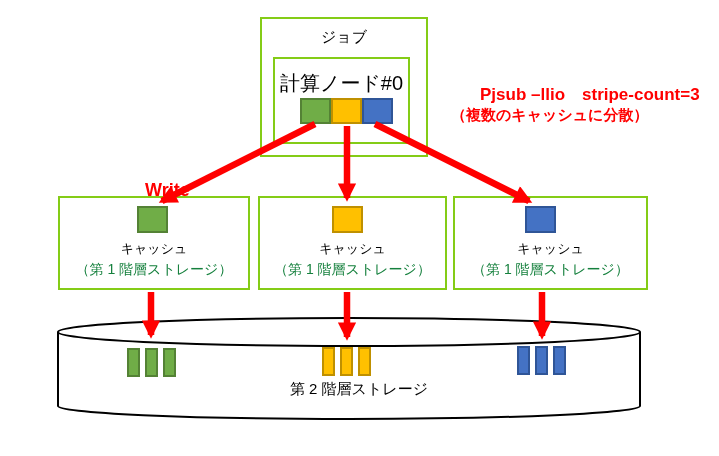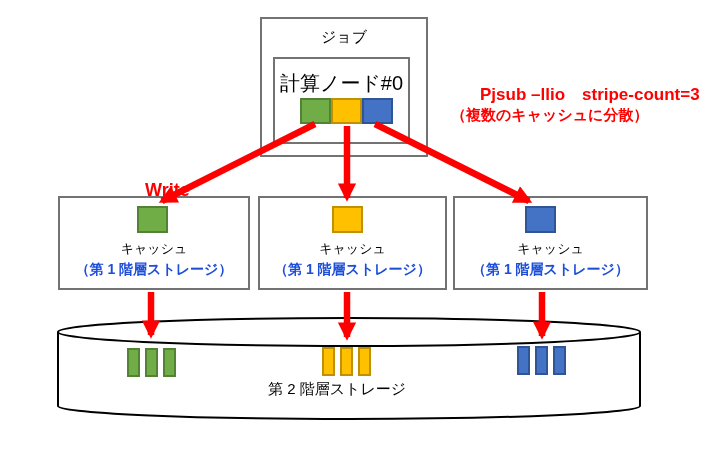--- a/index.html
+++ b/index.html
@@ -17,21 +17,21 @@
   .layer {
     position: absolute;
     left: 0; top: 0;
     width: 719px; height: 456px;
   }
   .layer.cyl    { z-index: 1; }
   .layer.arrows { z-index: 10; pointer-events: none; }
 
   .box {
     position: absolute;
-    border: 2px solid #737373;
+    border: 2px solid #84cc16;
     background: transparent;
     z-index: 2;
   }
 
   
   .job-box   { left: 260px; top: 17px;  width: 168px; height: 140px; background:#fff; }
   .job-title { margin-top: 9px; text-align: center; font-size: 15px; color:#000; }
   .node-box  { left: 273px; top: 57px;  width: 137px; height: 87px; }
   .node-title{ margin-top: 11px; text-align: center; font-size: 20px; color:#000; }
 
@@ -50,31 +50,31 @@
   .cache-sq.green  { left: 137px; }
   .cache-sq.yellow { left: 332px; }
   .cache-sq.blue   { left: 525px; }
 
   
   .cache-box { top: 196px; height: 94px; background:#fff; }
   .cache-box.c1 { left: 58px;  width: 192px; }
   .cache-box.c2 { left: 258px; width: 189px; }
   .cache-box.c3 { left: 453px; width: 195px; }
   .cache-l1 { position:absolute; left:0; top:42px; width:100%; text-align:center; font-size:13px; color:#000; }
-  .cache-l2 { position:absolute; left:0; top:63px; width:100%; text-align:center; font-size:14px; color:#1d4ed8;font-weight:bold; }
+  .cache-l2 { position:absolute; left:0; top:63px; width:100%; text-align:center; font-size:14px; color:#15803d; }
 
   
   .red-note { position: absolute; color: #FF0000; font-weight: bold; white-space: nowrap; z-index: 4; }
   .pjsub-1 { left: 480px; top: 83px;  font-size: 17px; }
   .pjsub-2 { left: 451px; top: 106px; font-size: 15px; }
   .write   { left: 145px; top: 180px; font-size: 18px; }
   .lfs     { left: 462px; top: 374px; font-size: 17px; }
 
   
-  .tier2-label { position:absolute; left:268px; top:380px; width:160px; text-align:left;
+  .tier2-label { position:absolute; left:268px; top:380px; width:160px; text-align:right;
                  font-size:15px; color:#000; z-index: 3; }
 
   
   .bars { position: absolute; display: flex; gap: 5px; z-index: 3; }
   .bars.green  { left: 127px; top: 348px; }
   .bars.yellow { left: 322px; top: 347px; }
   .bars.blue   { left: 517px; top: 346px; }
   .bar { width: 13px; height: 29px; }
   .bars.green  .bar { background:#70AD47; border:2px solid #548235; }
   .bars.yellow .bar { background:#FFC000; border:2px solid #BF9000; }

